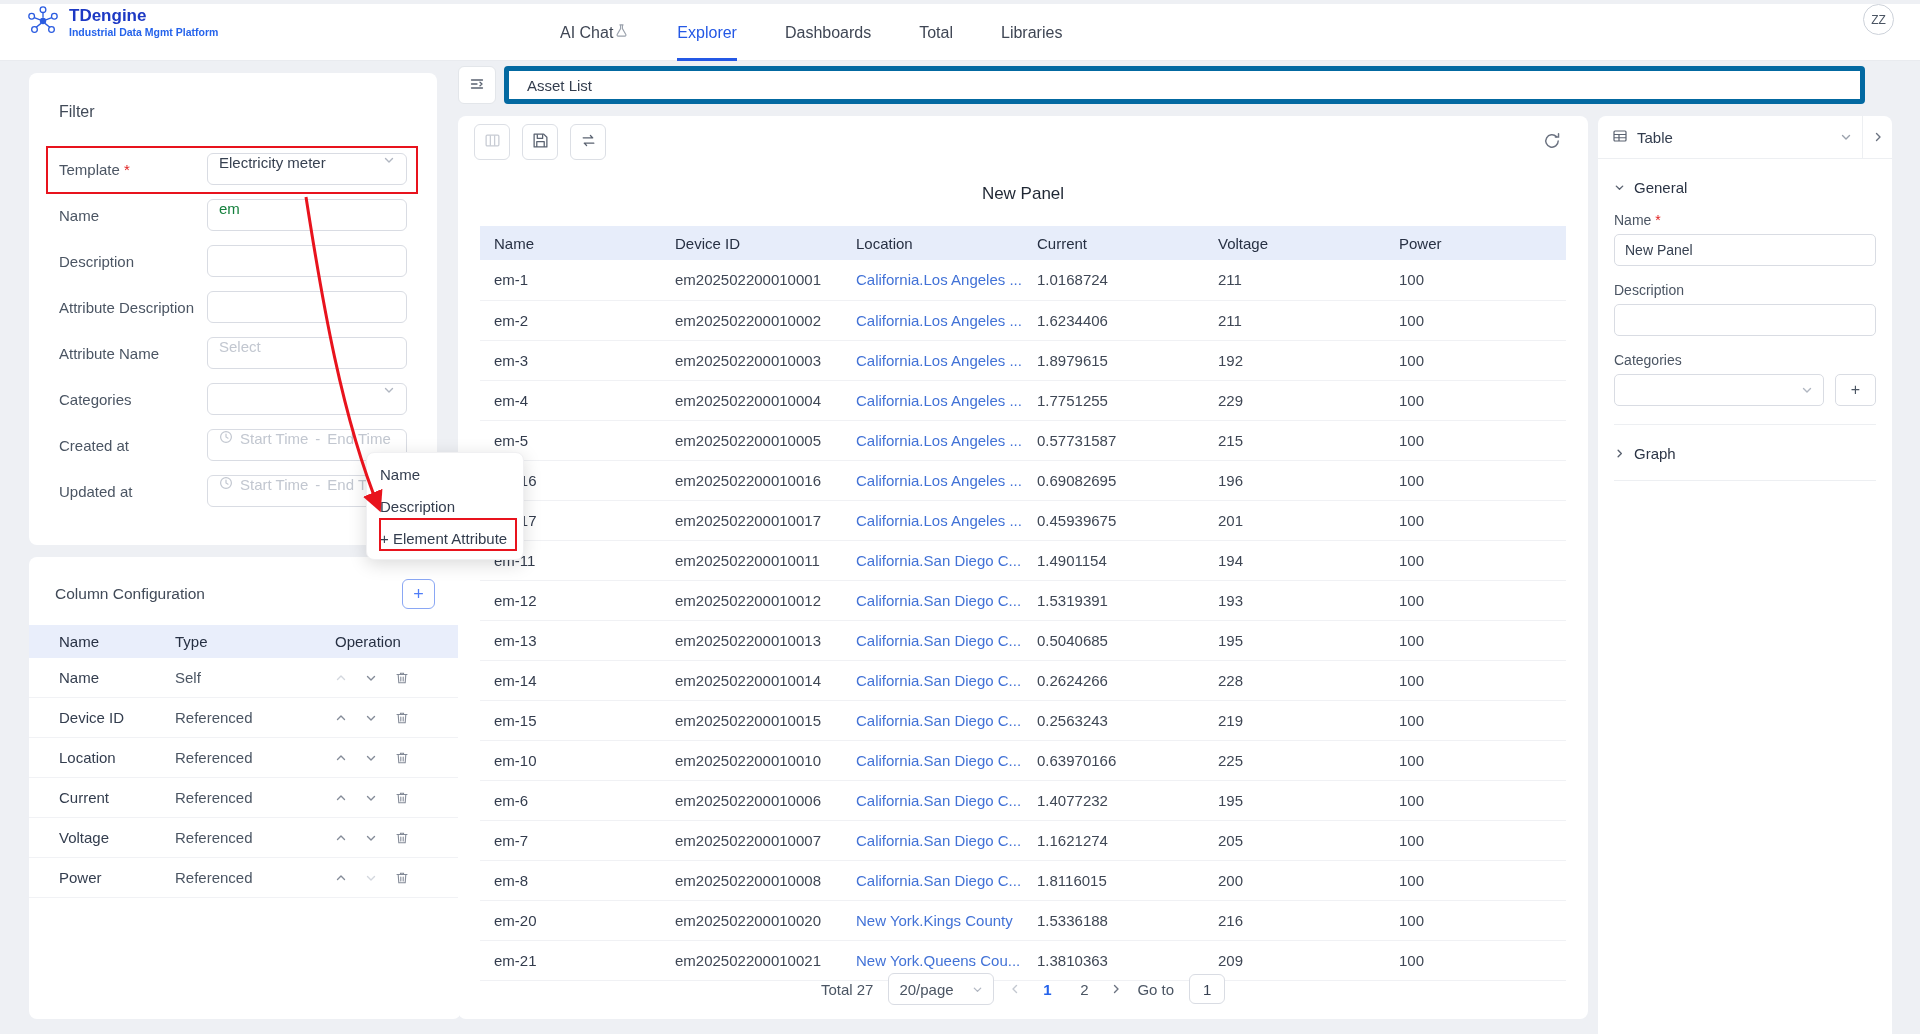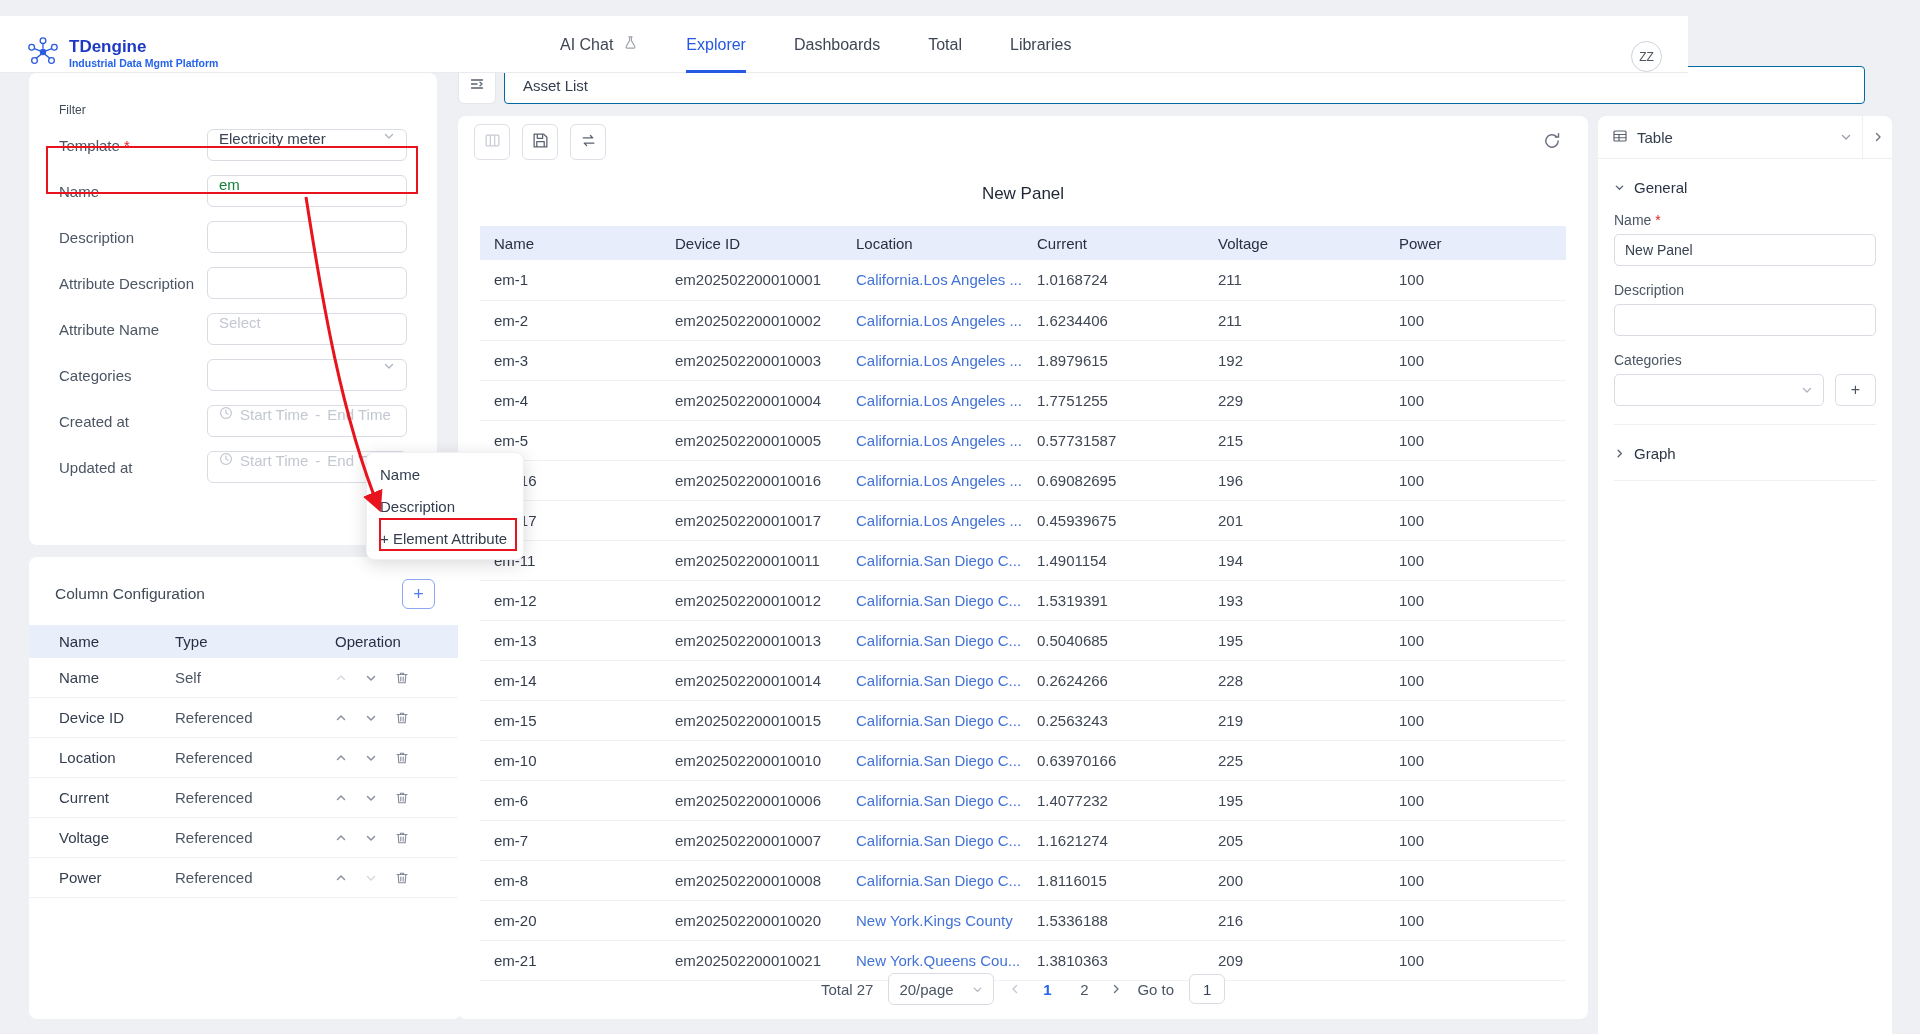--- a/index.html
+++ b/index.html
@@ -1,42 +1,42 @@
 <!DOCTYPE html>
 <html><head>
 <meta charset="utf-8">
 <style>
   *{box-sizing:border-box;margin:0;padding:0}
   html,body{width:1920px;height:1034px}
   body{font-family:"Liberation Sans",sans-serif;background:#eef0f4;color:#374151;overflow:hidden;position:relative;font-size:15px}
 
   
-  .header{position:absolute;left:0;top:16px;width:1688px;height:57px;background:#fff;border-bottom:1px solid #e9ebef;display:flex;align-items:flex-end;padding:0 26px;z-index:5}
+  .header{position:absolute;left:0;top:4px;width:1920px;height:57px;background:#fff;border-bottom:1px solid #e9ebef;display:flex;align-items:flex-start;padding:0 26px;z-index:5}
   .logo{display:flex;align-items:center;gap:9px}
   .logo-title{font-weight:bold;color:#1d39c4;font-size:17px;line-height:1.1}
   .logo-sub{color:#2563eb;font-size:10.5px;font-weight:bold}
   .nav{position:absolute;left:560px;top:0;height:57px;display:flex;align-items:stretch}
-  .nav-item{display:flex;align-items:center;gap:10px;margin-right:48px;font-size:16px;color:#3f4654;border-bottom:3px solid transparent;padding-top:3px;cursor:pointer}
+  .nav-item{display:flex;align-items:center;gap:1px;margin-right:48px;font-size:16px;color:#3f4654;border-bottom:3px solid transparent;padding-top:3px;cursor:pointer}
   .nav-item.active{color:#2458e5;border-bottom-color:#2458e5;font-weight:500}
   .avatar{margin-left:auto;width:31px;height:31px;border-radius:50%;border:1px solid #cdd2da;display:flex;align-items:center;justify-content:center;font-size:12px;color:#4b5563;background:#fff}
 
   
   .card{position:absolute;background:#fff;border-radius:8px}
   .filter-card{left:29px;top:73px;width:408px;height:472px;padding:30px 30px 0}
   .config-card{left:29px;top:557px;width:432px;height:462px}
   .main-card{left:458px;top:116px;width:1130px;height:903px}
   .right-card{left:1598px;top:116px;width:294px;height:946px}
 
   
   .tabbar{position:absolute;left:458px;top:66px;width:1407px;height:38px;display:flex;gap:8px;z-index:2}
   .tab-icon-btn{width:38px;height:38px;background:#fff;border:1px solid #e3e6ea;border-radius:6px;display:flex;align-items:center;justify-content:center;cursor:pointer}
-  .tab-strip{flex:1;background:#fff;border:1px solid #0369a1;border-radius:4px;display:flex;align-items:center;padding:0 18px;font-size:15px;color:#333d4e}
-
-  
-  .filter-title{font-size:12px;color:#414a58;margin-bottom:12px}
+  .tab-strip{flex:1;background:#fff;border:5px solid #0369a1;border-radius:4px;display:flex;align-items:center;padding:0 18px;font-size:15px;color:#333d4e}
+
+  
+  .filter-title{font-size:16px;color:#414a58;margin-bottom:32px}
   .f-row{display:flex;align-items:center;height:32px;margin-bottom:14px}
   .f-label{width:148px;flex-shrink:0;font-size:15px;color:#4b5563}
   .req::after{content:" *";color:#e02020}
   .f-control{flex:1;height:32px;border:1px solid #d9dce3;border-radius:6px;display:flex;align-items:flex-start;gap:7px;padding:0 11px;font-size:15px;color:#374151;background:#fff}
   .f-control input{border:none;outline:none;width:100%;font:inherit;color:#15803d;background:transparent}
   .f-control input::placeholder{color:#c2c7d0}
   .ph{color:#c2c7d0}
   .chev{margin-left:auto;display:flex;align-items:center}
 
   

